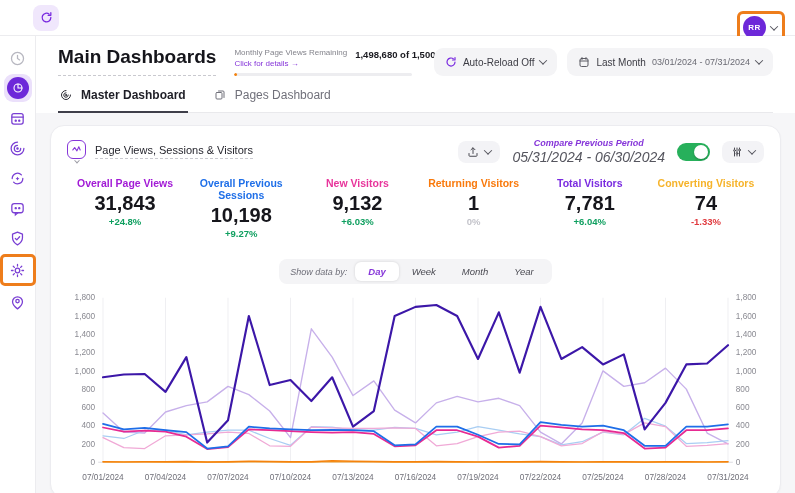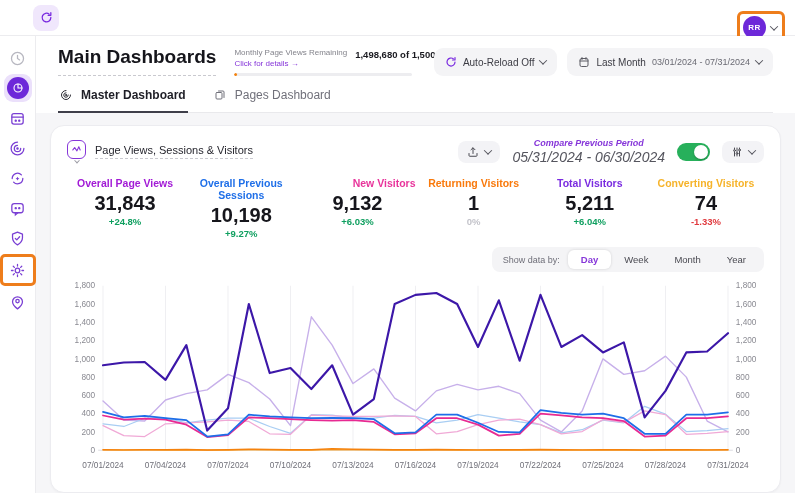--- a/index.html
+++ b/index.html
@@ -61,21 +61,21 @@
   .cmp-range { font-size:14px; color:#55555e; margin-top:1px; }
   .toggle { width:33px; height:18px; border-radius:9px; background:#27b05b; position:relative; cursor:pointer; flex:0 0 auto; }
   .toggle .knob { position:absolute; right:2px; top:2px; width:14px; height:14px; border-radius:50%; background:#fff; box-shadow:0 1px 2px rgba(0,0,0,.25); }
 
   .metrics { display:flex; margin-top:12px; }
   .metric { flex:1; text-align:center; }
   .m-label { font-size:10.5px; font-weight:700; }
   .m-value { font-size:20px; font-weight:700; color:#16161c; margin:3px 0 1px; }
   .m-change { font-size:9.5px; font-weight:700; }
 
-  .sd-row { display:flex; justify-content:flex-end; margin-top:8px; }
+  .sd-row { display:flex; justify-content:center; margin-top:20px;font-style:italic; }
   .sd-wrap { display:flex; align-items:center; background:#f4f4f6; border-radius:8px; padding:3px 5px 3px 11px; }
   .sd-label { font-size:9px; color:#6e6e78; margin-right:8px; }
   .sd-opt { font-size:9.5px; color:#4a4a52; padding:4px 13px; border-radius:6px; cursor:pointer; }
   .sd-opt.sel { background:#fff; color:#8636d9; font-weight:700; box-shadow:0 0 3px rgba(0,0,0,.14); }
 
   .chart-wrap { margin-top:4px; }
   .chart-wrap svg { width:100%; display:block; }
 </style>
 </head>
 <body>
@@ -262,32 +262,32 @@
             <div class="m-label" style="color: rgb(162, 27, 214);">Overall Page Views</div>
             <div class="m-value">31,843</div>
             <div class="m-change" style="color: rgb(14, 159, 95);">+24.8%</div>
           </div>
           <div class="metric">
             <div class="m-label" style="color: rgb(31, 111, 232);">Overall Previous Sessions</div>
             <div class="m-value">10,198</div>
             <div class="m-change" style="color: rgb(14, 159, 95);">+9.27%</div>
           </div>
           <div class="metric">
-            <div class="m-label" style="color: rgb(232, 53, 155); text-align: right;">New Visitors</div>
+            <div class="m-label" style="color: rgb(232, 53, 155);">New Visitors</div>
             <div class="m-value">9,132</div>
             <div class="m-change" style="color: rgb(14, 159, 95);">+6.03%</div>
           </div>
           <div class="metric">
             <div class="m-label" style="color: rgb(249, 121, 11);">Returning Visitors</div>
             <div class="m-value">1</div>
             <div class="m-change" style="color: rgb(195, 195, 202);">0%</div>
           </div>
           <div class="metric">
             <div class="m-label" style="color: rgb(122, 43, 224);">Total Visitors</div>
-            <div class="m-value">5,211</div>
+            <div class="m-value">7,781</div>
             <div class="m-change" style="color: rgb(14, 159, 95);">+6.04%</div>
           </div>
           <div class="metric">
             <div class="m-label" style="color: rgb(246, 179, 42);">Converting Visitors</div>
             <div class="m-value">74</div>
             <div class="m-change" style="color: rgb(224, 57, 62);">-1.33%</div>
           </div>
         </div>
 
         <div class="sd-row">

